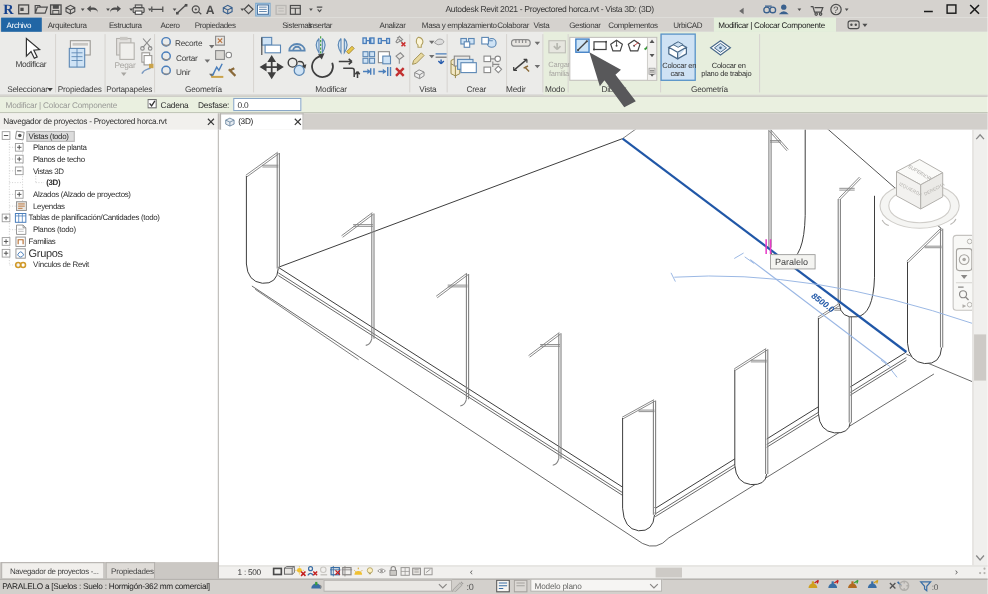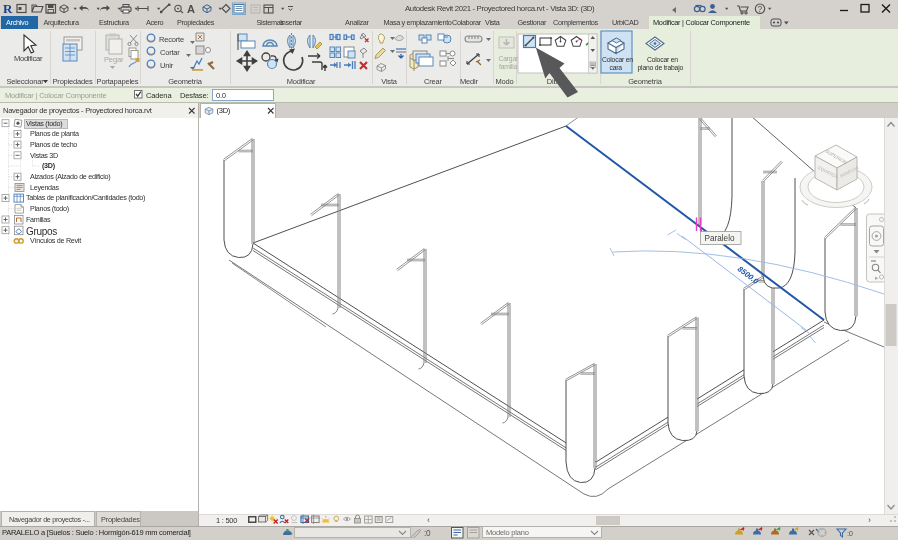--- a/index.html
+++ b/index.html
@@ -392,21 +392,21 @@
 <g fill="none" stroke="#d09a2a" stroke-width="1.4">
       <circle cx="16.5" cy="122.89999999999999" r="2.2"></circle>
       <circle cx="21" cy="122.89999999999999" r="2.2"></circle>
     </g>
 </svg>
 <div class="t" style="left:26px;top:118.5px;font-size:7.2px;letter-spacing:-0.3px;color:#2f2f2f;font-weight:normal;">Vistas (todo)</div>
 <div class="t" style="left:30px;top:129.2px;font-size:7.2px;letter-spacing:-0.3px;color:#2f2f2f;font-weight:normal;">Planos de planta</div>
 <div class="t" style="left:30px;top:139.9px;font-size:7.2px;letter-spacing:-0.3px;color:#2f2f2f;font-weight:normal;">Planos de techo</div>
 <div class="t" style="left:30px;top:150.6px;font-size:7.2px;letter-spacing:-0.3px;color:#2f2f2f;font-weight:normal;">Vistas 3D</div>
 <div class="t" style="left:42px;top:161.3px;font-size:7.2px;letter-spacing:-0.3px;color:#2f2f2f;font-weight:bold;">(3D)</div>
-<div class="t" style="left:30px;top:172.0px;font-size:7.2px;letter-spacing:-0.3px;color:#2f2f2f;font-weight:normal;">Alzados (Alzado de edificio)</div>
+<div class="t" style="left:30px;top:172.0px;font-size:7.2px;letter-spacing:-0.3px;color:#2f2f2f;font-weight:normal;">Alzados (Alzado de proyectos)</div>
 <div class="t" style="left:30px;top:182.7px;font-size:7.2px;letter-spacing:-0.3px;color:#2f2f2f;font-weight:normal;">Leyendas</div>
 <div class="t" style="left:26px;top:193.4px;font-size:7.2px;letter-spacing:-0.3px;color:#2f2f2f;font-weight:normal;">Tablas de planificación/Cantidades (todo)</div>
 <div class="t" style="left:30px;top:204.1px;font-size:7.2px;letter-spacing:-0.3px;color:#2f2f2f;font-weight:normal;">Planos (todo)</div>
 <div class="t" style="left:26px;top:214.8px;font-size:7.2px;letter-spacing:-0.3px;color:#2f2f2f;font-weight:normal;">Familias</div>
 <div class="t" style="left:26px;top:225.5px;font-size:10px;letter-spacing:-0.3px;color:#2f2f2f;font-weight:normal;">Grupos</div>
 <div class="t" style="left:30px;top:236.2px;font-size:7.2px;letter-spacing:-0.3px;color:#2f2f2f;font-weight:normal;">Vínculos de Revit</div>
 <div class="abs" style="left:199px;top:118px;width:685px;height:396px;background:#fff;"></div>
 <svg class="abs" style="left:199px;top:118px" width="685" height="396" viewBox="199 118 685 396">
 <path d="M 566 126 L 253 243 L 596 462 L 824 320" fill="none" stroke="#3c3c3c" stroke-width="0.9"></path>
 <path d="M 253 248 L 596 467 L 824 325" fill="none" stroke="#3c3c3c" stroke-width="0.7"></path>
@@ -553,21 +553,21 @@
       <circle cx="11" cy="7" r="1"></circle>
       <circle cx="7" cy="7" r="1"></circle>
     </g>
   </svg>
 <div class="abs" style="left:0;top:511px;width:199px;height:14.5px;background:#cbc8c4;border-right:1px solid #b5b2ae;"></div>
 <div class="abs" style="left:1px;top:511px;width:94px;height:14.5px;background:#f1efec;border:1px solid #b5b2ae;border-bottom:none;"></div>
 <div class="t" style="left:9px;top:514.5px;font-size:7.2px;letter-spacing:-0.3px;color:#444;">Navegador de proyectos -...</div>
 <div class="abs" style="left:96px;top:511px;width:45px;height:14.5px;background:#dedbd7;border:1px solid #b5b2ae;border-bottom:none;"></div>
 <div class="t" style="left:101px;top:514.5px;font-size:7.3px;letter-spacing:-0.2px;color:#444;">Propiedades</div>
 <div class="abs" style="left:0;top:525.5px;width:898px;height:14.5px;background:#d3d0cc;border-top:1px solid #aaa7a3;"></div>
-<div class="t" style="left:2px;top:527.5px;font-size:7.5px;letter-spacing:-0.25px;color:#1f1f1f;">PARALELO a [Suelos : Suelo : Hormigón-619 mm comercial]</div>
+<div class="t" style="left:2px;top:527.5px;font-size:7.5px;letter-spacing:-0.25px;color:#1f1f1f;">PARALELO a [Suelos : Suelo : Hormigón-362 mm comercial]</div>
 <svg class="abs" style="left:281px;top:526.5px" width="13" height="13">
     <path d="M 2 8 a 4.5 4.5 0 0 1 9 0 z" fill="#3a6ea5"></path>
     <rect x="5.5" y="2" width="2" height="3" fill="#3aa03a"></rect>
     <path d="M 10 5 q 2 1.5 0 3" stroke="#888" fill="none"></path>
   </svg>
 <div class="abs" style="left:293.5px;top:526.5px;width:117px;height:11.5px;background:#e9e7e4;border:1px solid #b5b2ae;"></div>
 <svg class="abs" style="left:398px;top:530px" width="10" height="6">
     <path d="M 1 1 l 3.5 3.5 l 3.5 -3.5" fill="none" stroke="#8a8886" stroke-width="1.1"></path>
   </svg>
 <svg class="abs" style="left:410px;top:527px" width="13" height="11">

